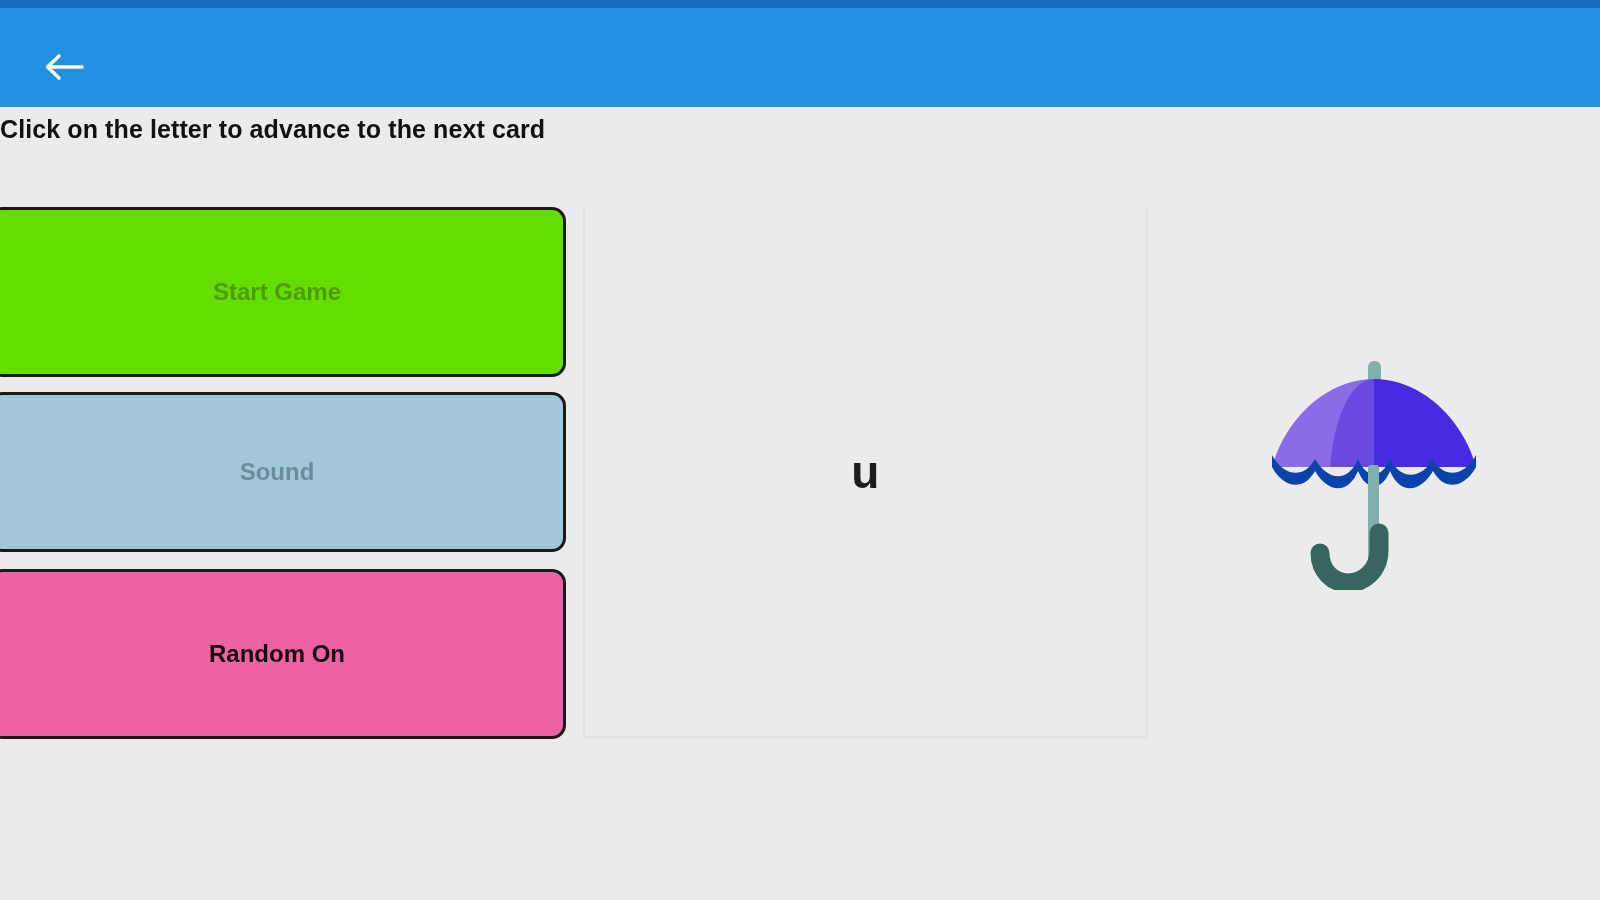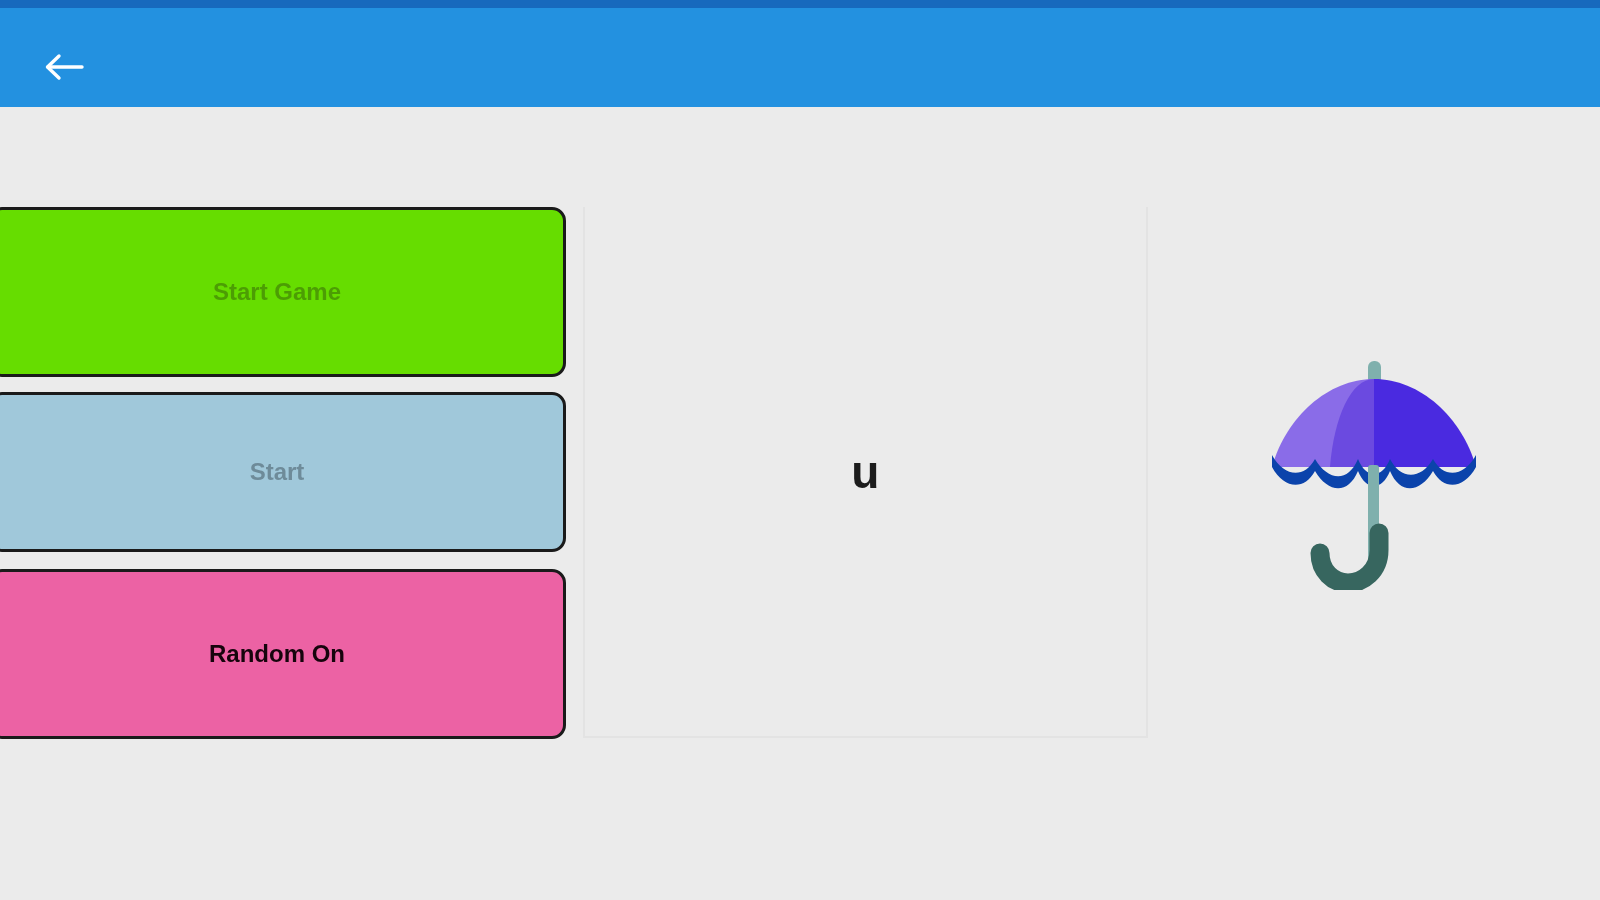--- a/index.html
+++ b/index.html
@@ -181,31 +181,32 @@
     <div class="back-button">
       <span>
         <svg width="44" height="36" viewBox="0 0 44 36" aria-hidden="true">
           <path d="M42 18 H8" stroke="#ffffff" stroke-width="3.4" stroke-linecap="round" fill="none"></path>
           <path d="M19 7 L7.5 18 L19 29" stroke="#ffffff" stroke-width="3.4" stroke-linecap="round" stroke-linejoin="round" fill="none"></path>
         </svg>
       </span>
     </div>
   </div>
 
+  <div class="instruction">Click on the letter to advance to the next card</div>
 
   <div class="board">
 
     <div class="col-controls">
 
       <div class="big-button btn-start">
         <span class="btn-label">Start Game</span>
       </div>
 
       <div class="big-button btn-random">
-        <span class="btn-label">Start</span>
+        <span class="btn-label">Sound</span>
       </div>
 
       <div class="big-button btn-sound">
         <span class="btn-label">Random On</span>
       </div>
 
     </div>
 
     <div class="col-letter">
       <span class="letter-display">u</span>

